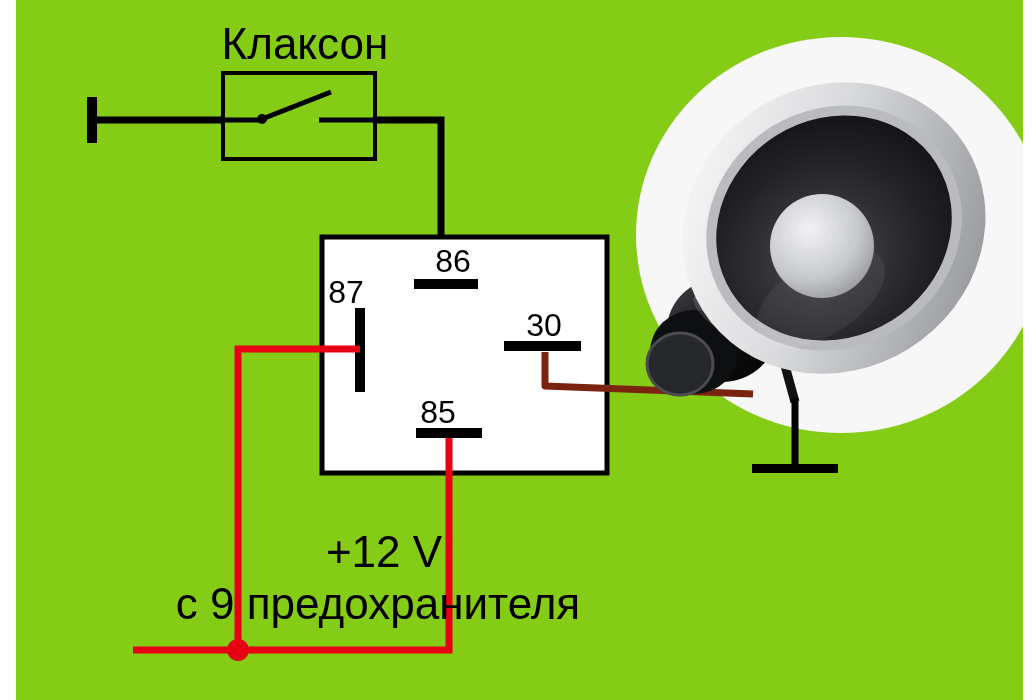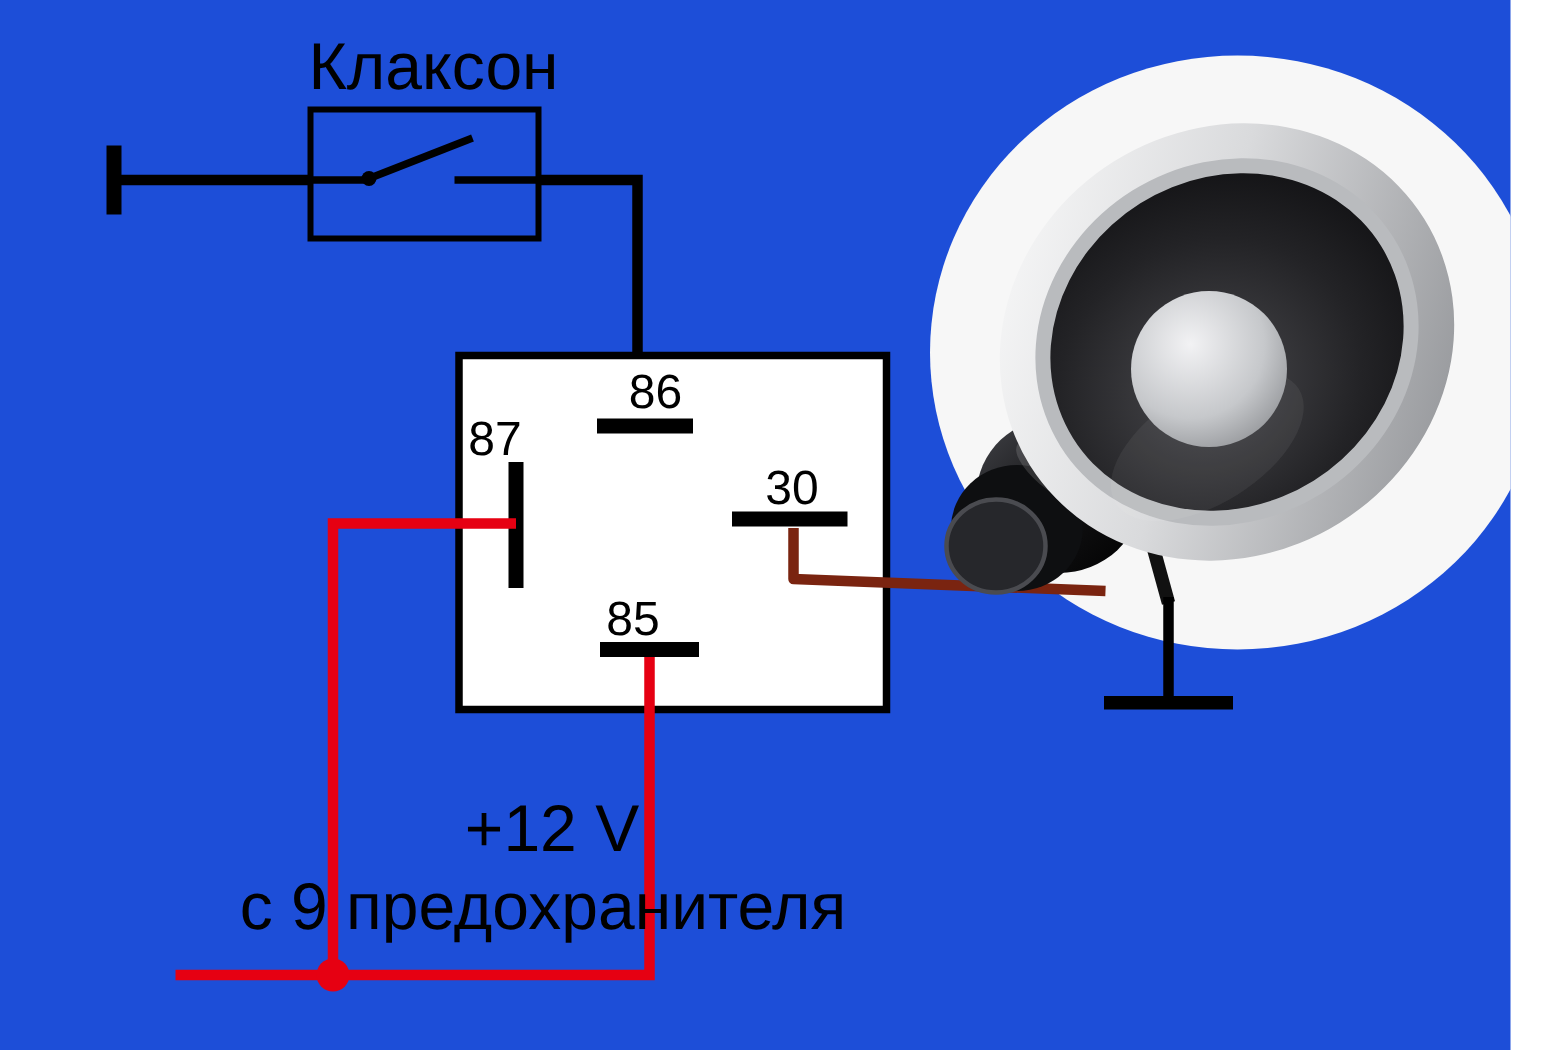--- a/index.html
+++ b/index.html
@@ -5,22 +5,23 @@
   html, body {
     margin: 0;
     padding: 0;
     background: #ffffff;
     font-family: "Liberation Sans", sans-serif;
   }
   .canvas {
     position: relative;
     width: 1007px;
     height: 700px;
-    background: #1d4ed8;
+    background: #84cc16;
     overflow: hidden;
+    margin-left: 16px;
   }
   svg { display: block; }
   text {
     font-family: "Liberation Sans", sans-serif;
     fill: #000000;
   }
   .label-big   { font-size: 44px; }
   .label-term  { font-size: 32px; }
 </style>
 </head>

